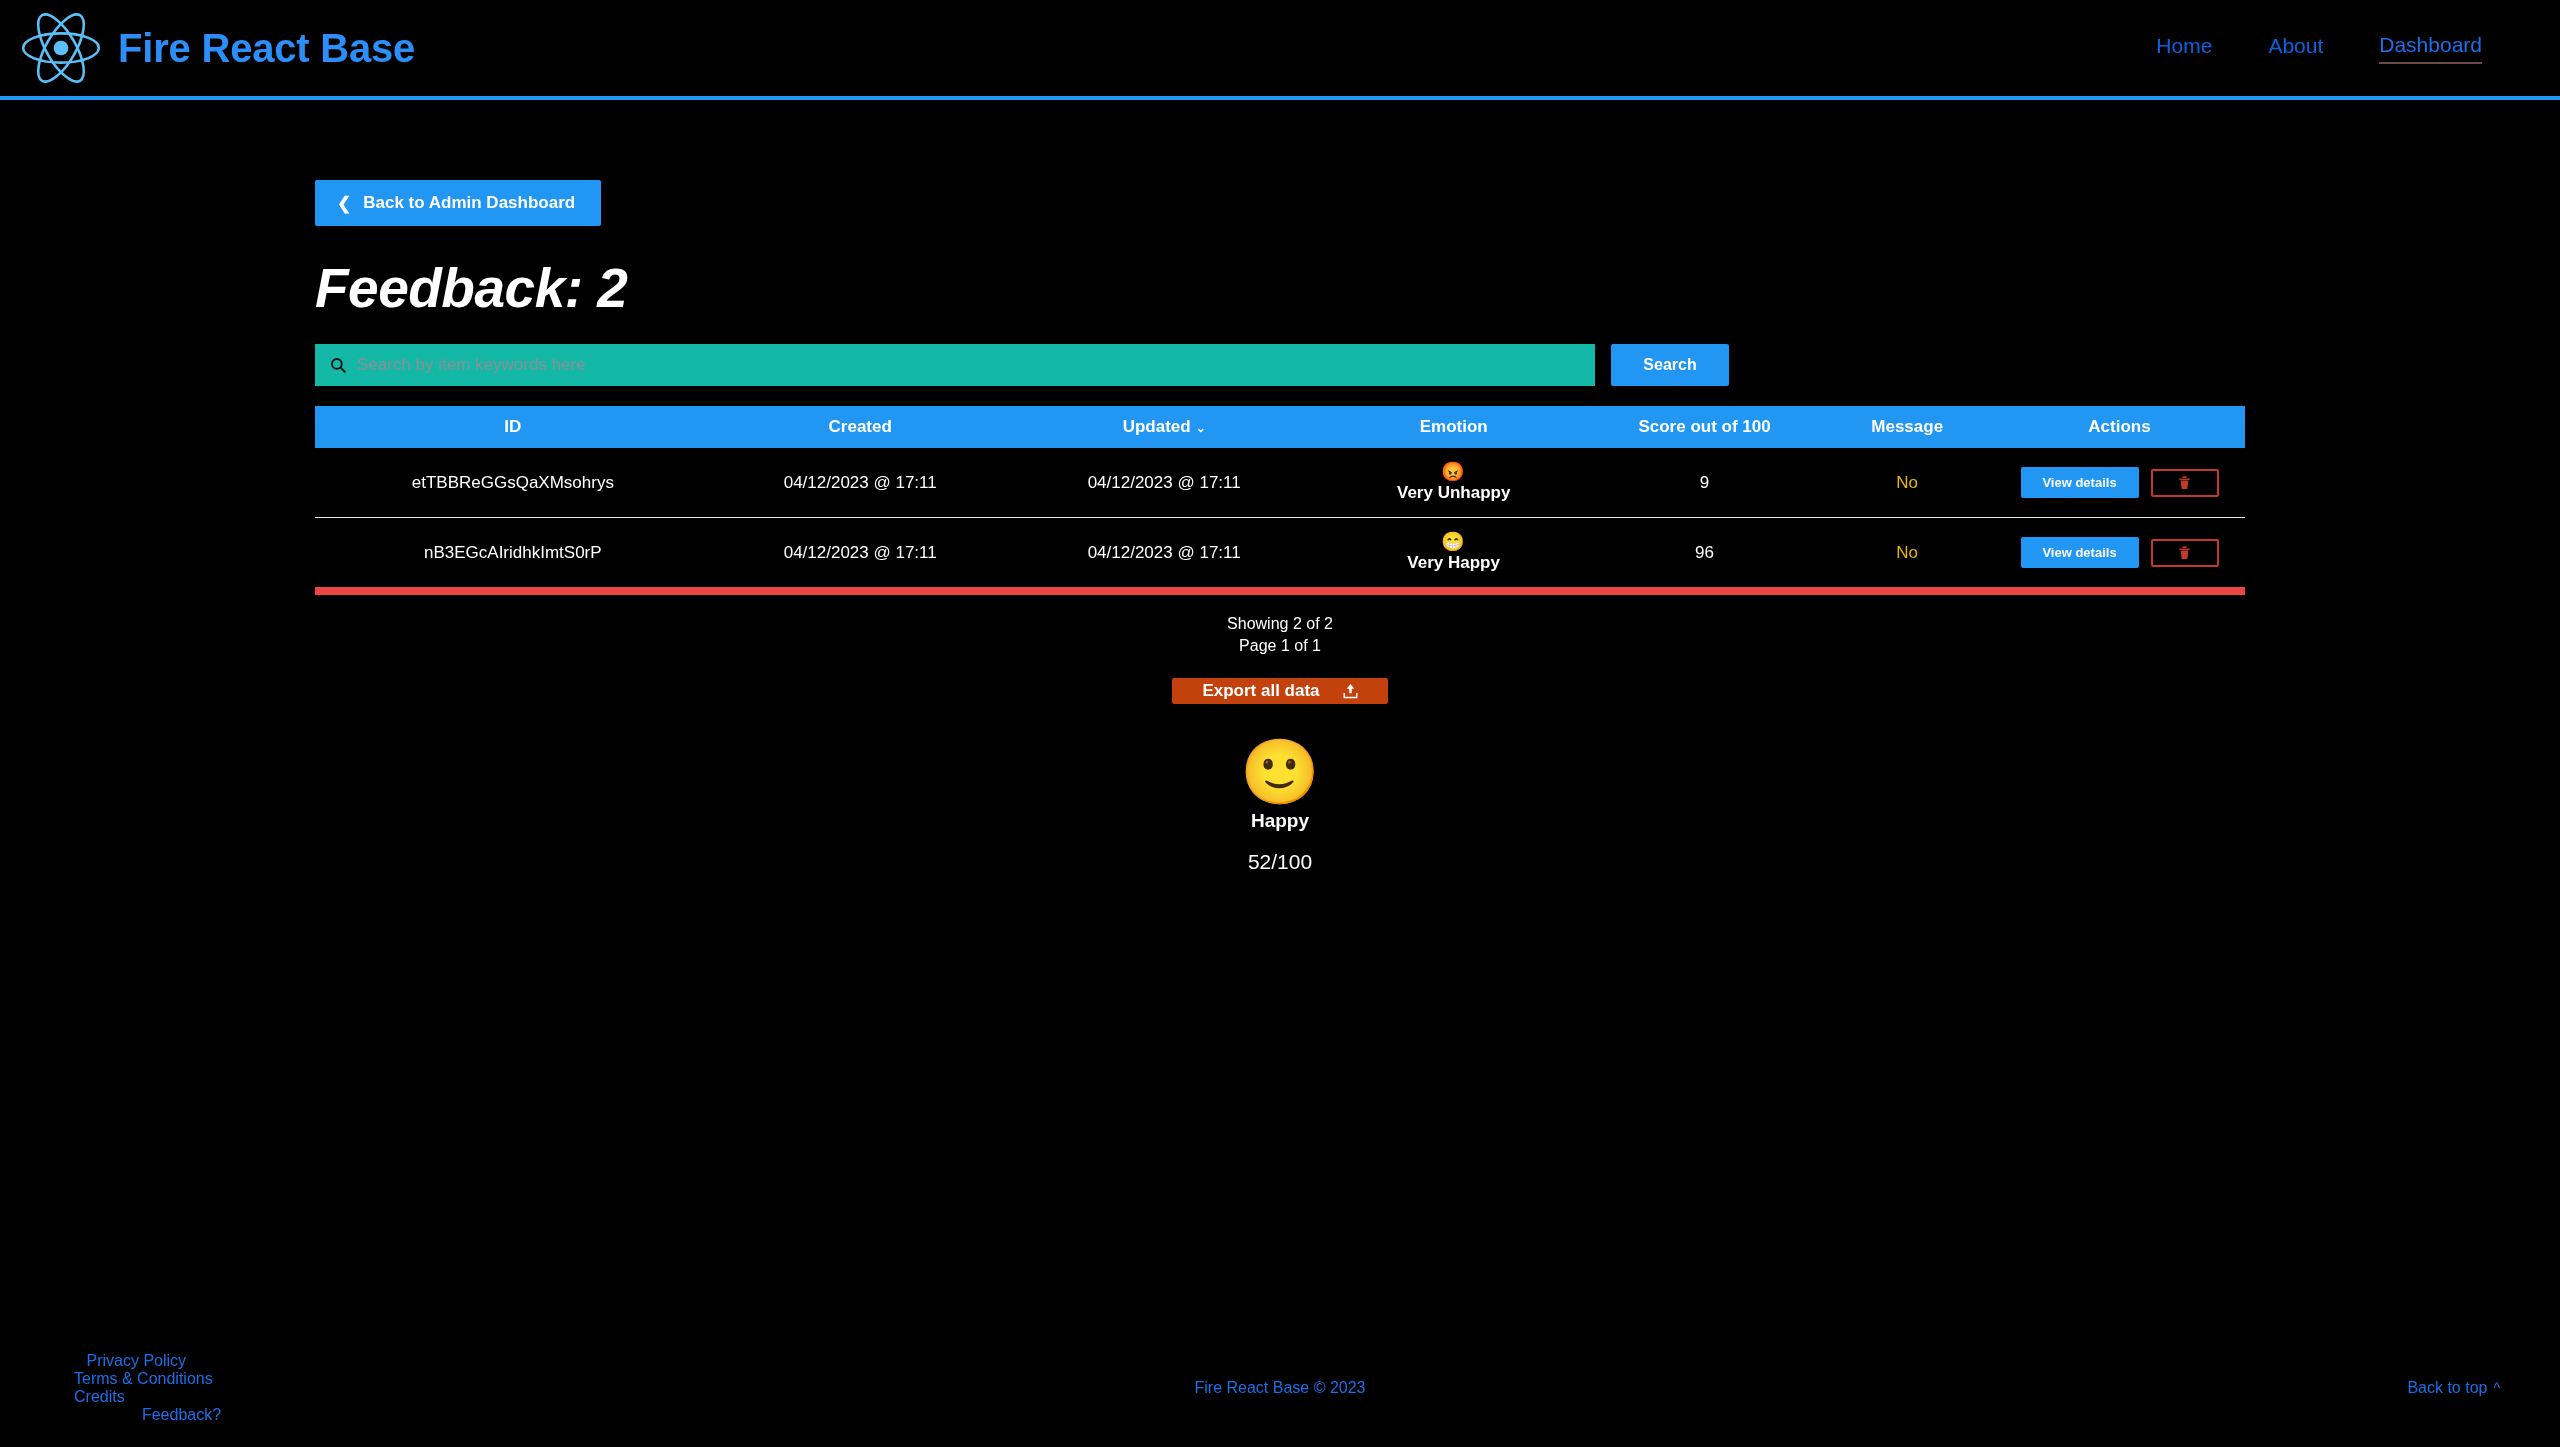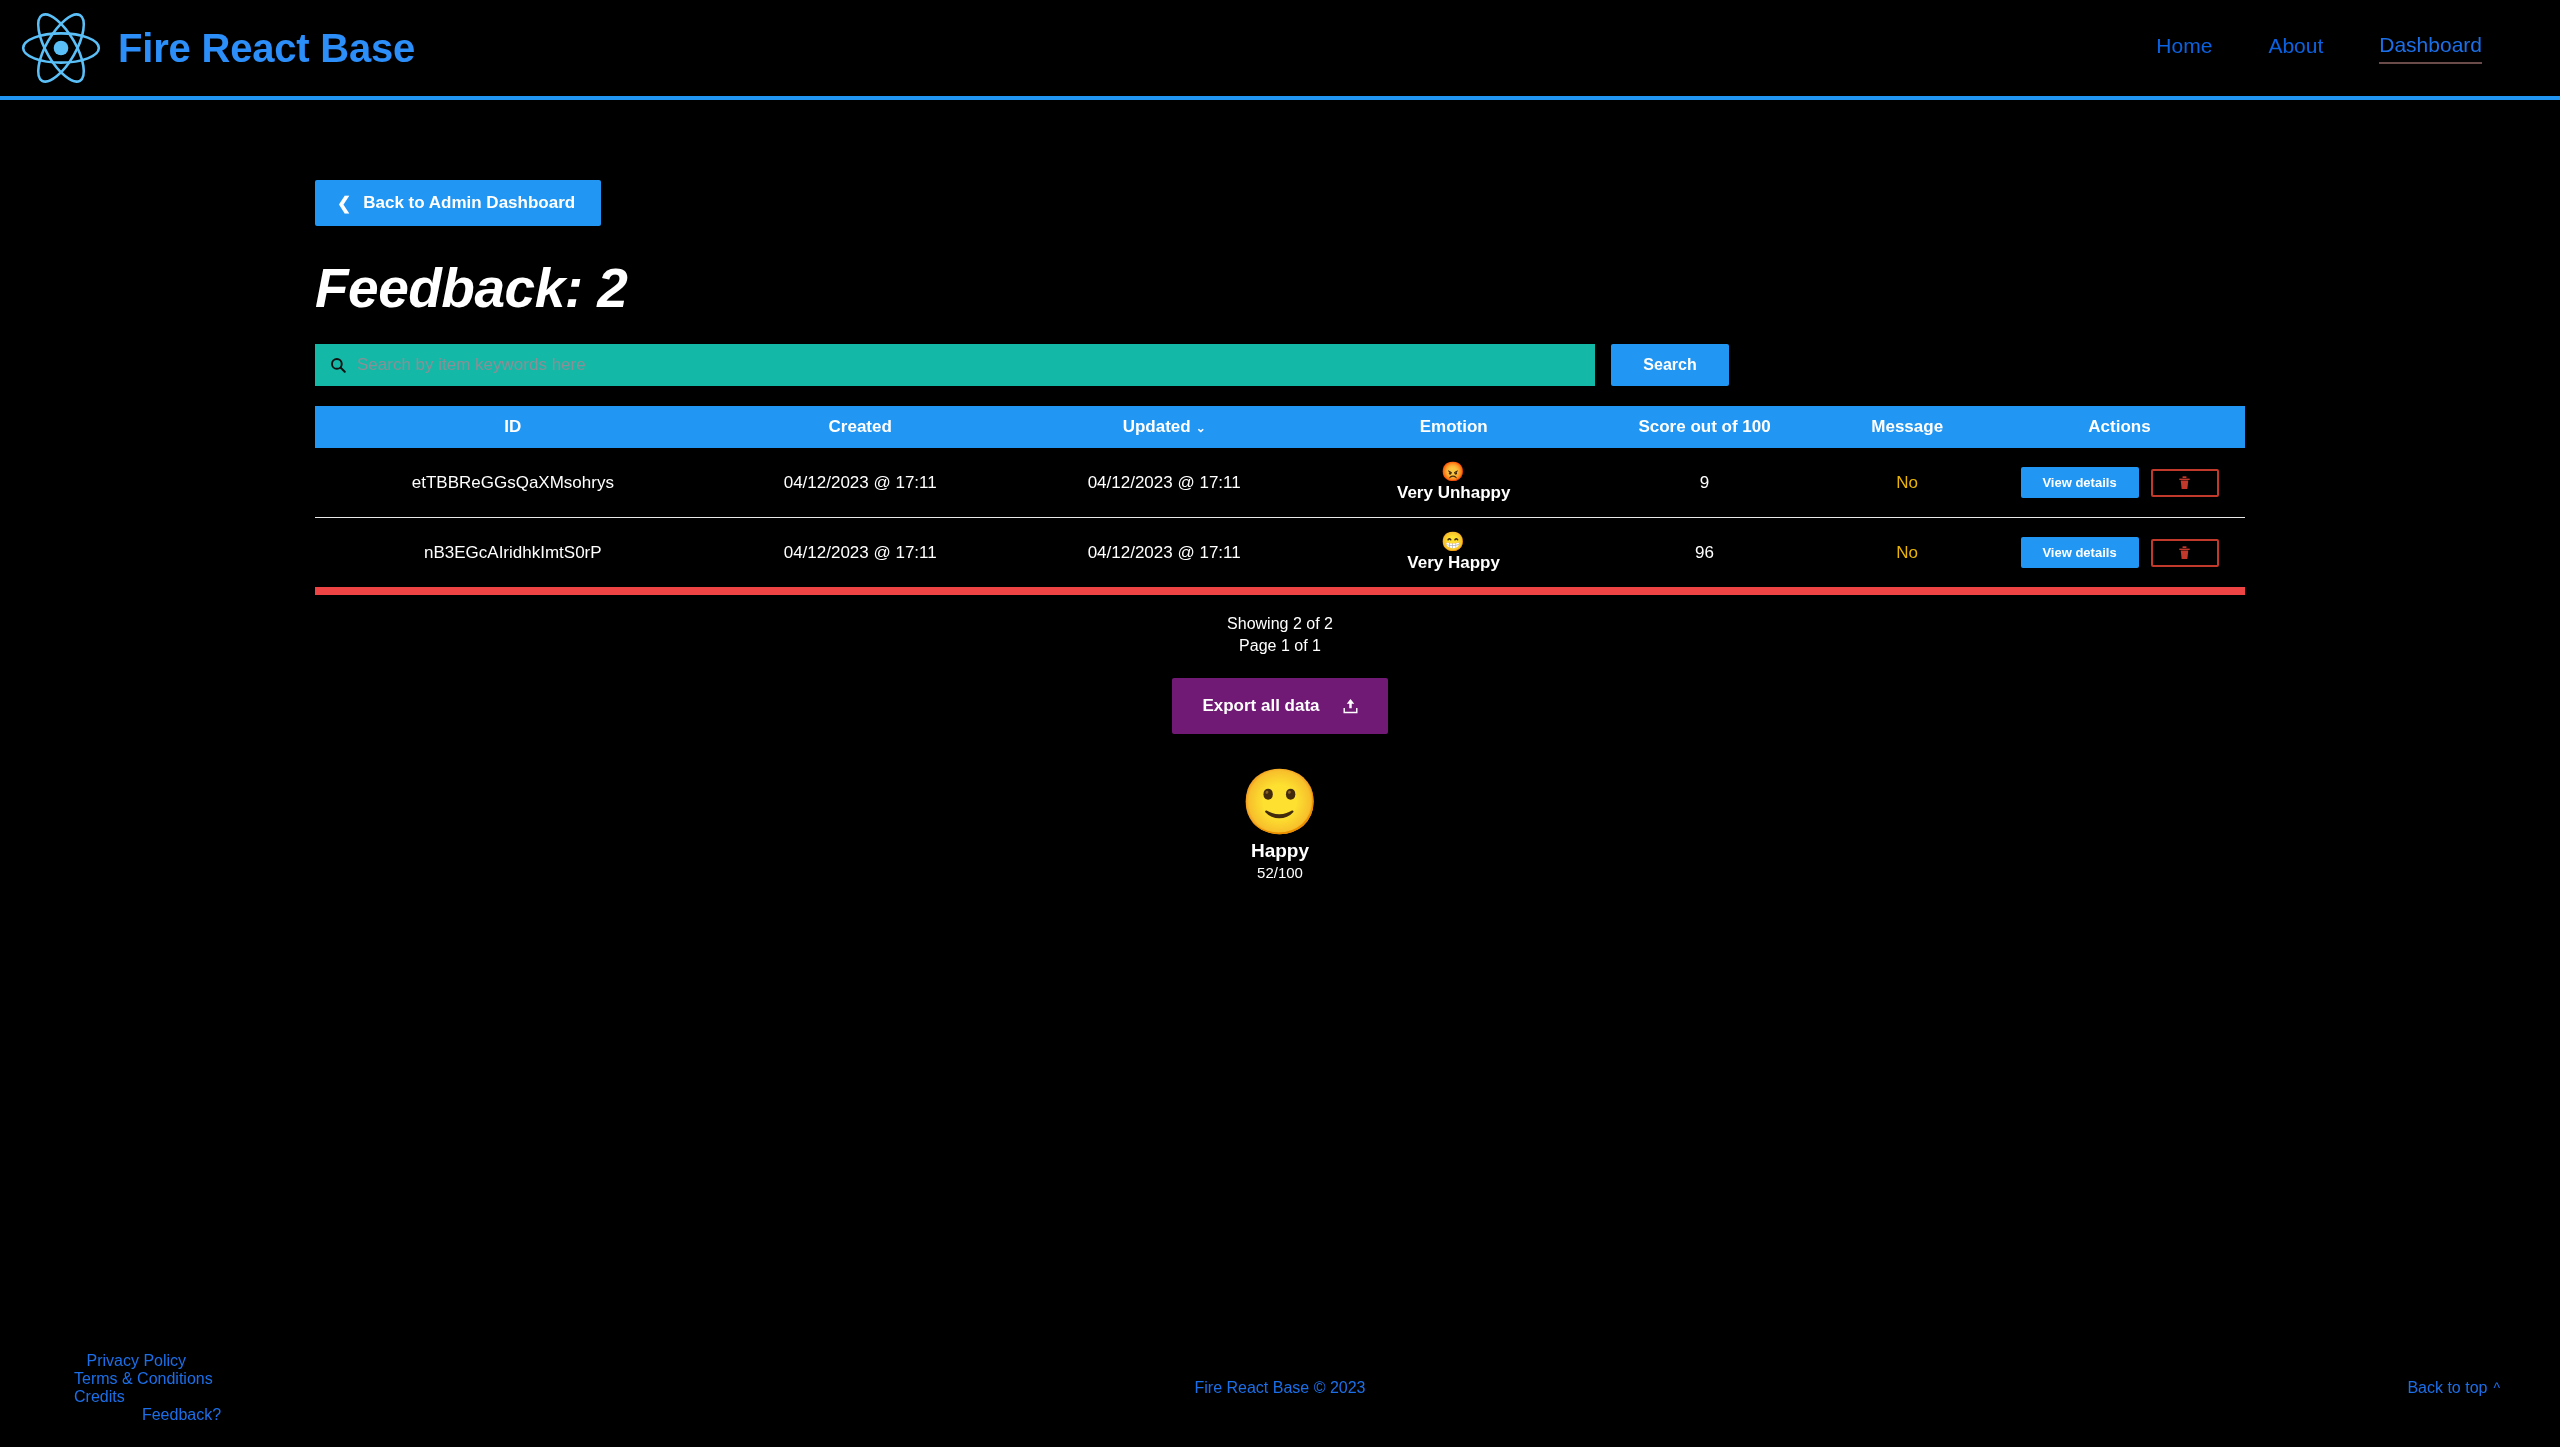--- a/index.html
+++ b/index.html
@@ -172,37 +172,37 @@
   
   .pager {
     text-align: center;
     font-size: 16px;
     line-height: 1.35;
     margin-top: 18px;
     color: #ffffff;
   }
   .export-wrap { text-align: center; margin-top: 22px; }
   .btn-export {
-    background: #701a75;
+    background: #c2410c;
     font-size: 17px;
-    padding: 18px 30px;
+    padding: 3px 30px;
     display: inline-flex;
     align-items: center;
     gap: 23px;
     border-radius: 2px;
   }
   .upload-ico { width: 15px; height: 16px; display:block; }
 
   
   .tar-wrap { text-align: center; margin-top: 36px; }
   .tar-title { font-size: 34px; font-weight: bold; }
   .tar-sub { font-size: 14px; font-weight: bold; vertical-align: middle; margin-left: 6px; }
   .tar-emoji { font-size: 64px; line-height: 1; margin-top: 16px; }
   .tar-label { font-size: 19px; font-weight: bold; margin-top: 6px; }
-  .tar-score { font-size: 15px; margin-top: 2px; }
+  .tar-score { font-size: 21px; margin-top: 18px; }
 
   
   .footer {
     position: absolute;
     left: 0; right: 0; bottom: 0;
     height: 110px;
     display: flex;
     align-items: center;
     padding: 0 60px 0 74px;
     font-size: 16px;

